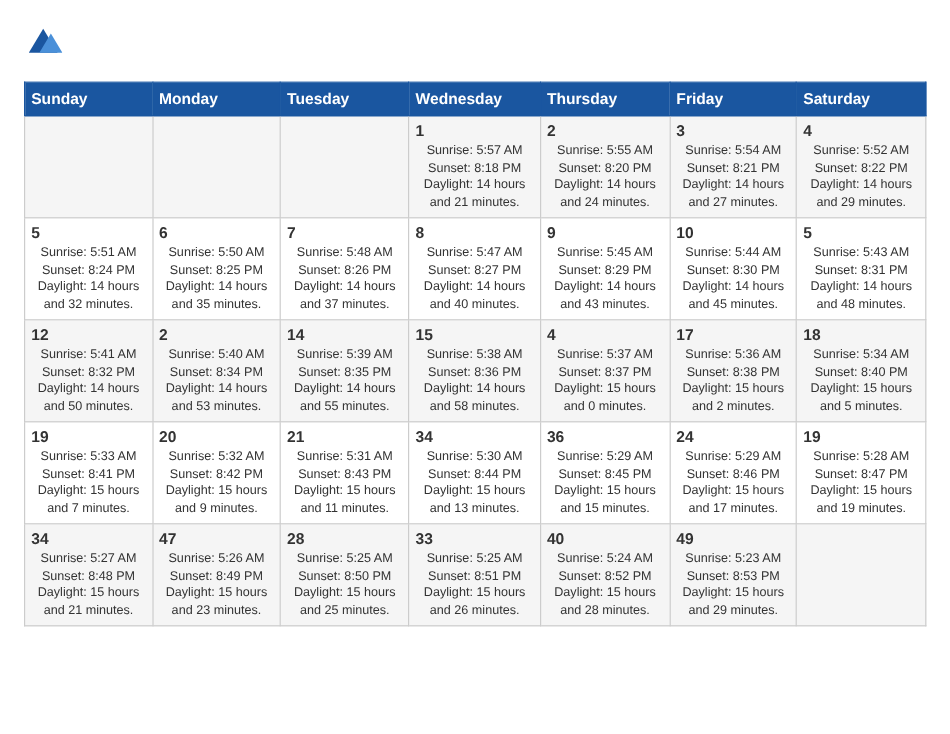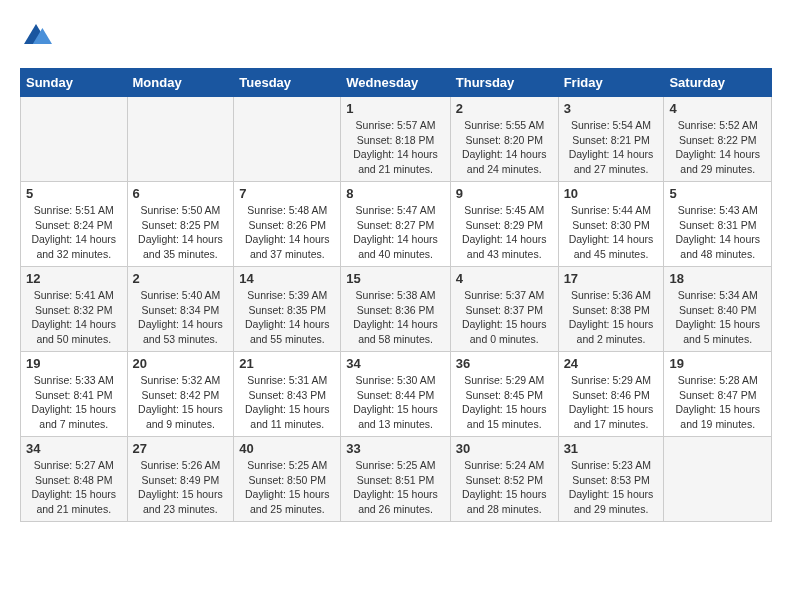--- a/index.html
+++ b/index.html
@@ -241,35 +241,35 @@
           <span class="day-number">19</span>
           <div class="day-info">Sunrise: 5:28 AM<br>Sunset: 8:47 PM<br>Daylight: 15 hours<br>and 19 minutes.</div>
         </td>
       </tr>
       <tr>
         <td>
           <span class="day-number">34</span>
           <div class="day-info">Sunrise: 5:27 AM<br>Sunset: 8:48 PM<br>Daylight: 15 hours<br>and 21 minutes.</div>
         </td>
         <td>
-          <span class="day-number">27</span>
+          <span class="day-number">47</span>
           <div class="day-info">Sunrise: 5:26 AM<br>Sunset: 8:49 PM<br>Daylight: 15 hours<br>and 23 minutes.</div>
         </td>
         <td>
-          <span class="day-number">40</span>
+          <span class="day-number">28</span>
           <div class="day-info">Sunrise: 5:25 AM<br>Sunset: 8:50 PM<br>Daylight: 15 hours<br>and 25 minutes.</div>
         </td>
         <td>
           <span class="day-number">33</span>
           <div class="day-info">Sunrise: 5:25 AM<br>Sunset: 8:51 PM<br>Daylight: 15 hours<br>and 26 minutes.</div>
         </td>
         <td>
-          <span class="day-number">30</span>
+          <span class="day-number">40</span>
           <div class="day-info">Sunrise: 5:24 AM<br>Sunset: 8:52 PM<br>Daylight: 15 hours<br>and 28 minutes.</div>
         </td>
         <td>
-          <span class="day-number">31</span>
+          <span class="day-number">49</span>
           <div class="day-info">Sunrise: 5:23 AM<br>Sunset: 8:53 PM<br>Daylight: 15 hours<br>and 29 minutes.</div>
         </td>
         <td class="empty-cell"></td>
       </tr>
     </tbody>
 </table>
 
 </body></html>

